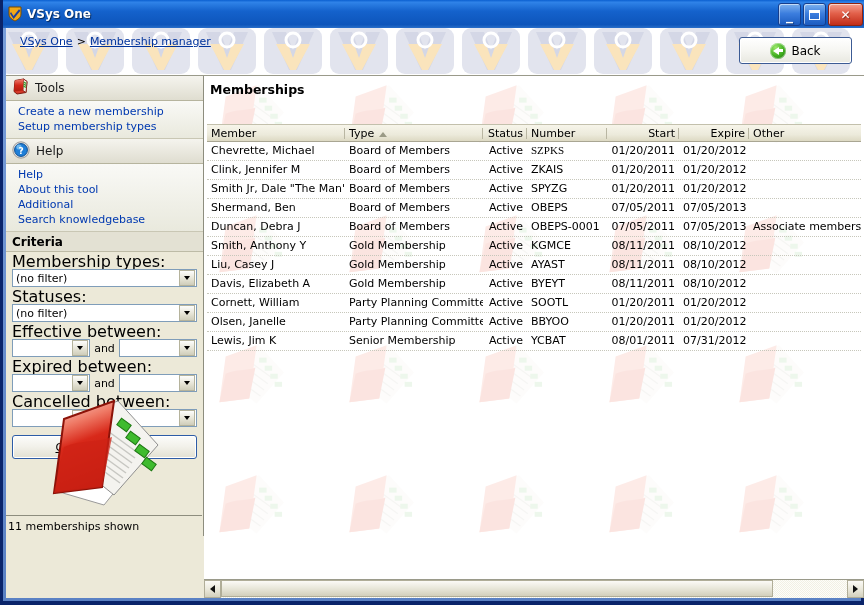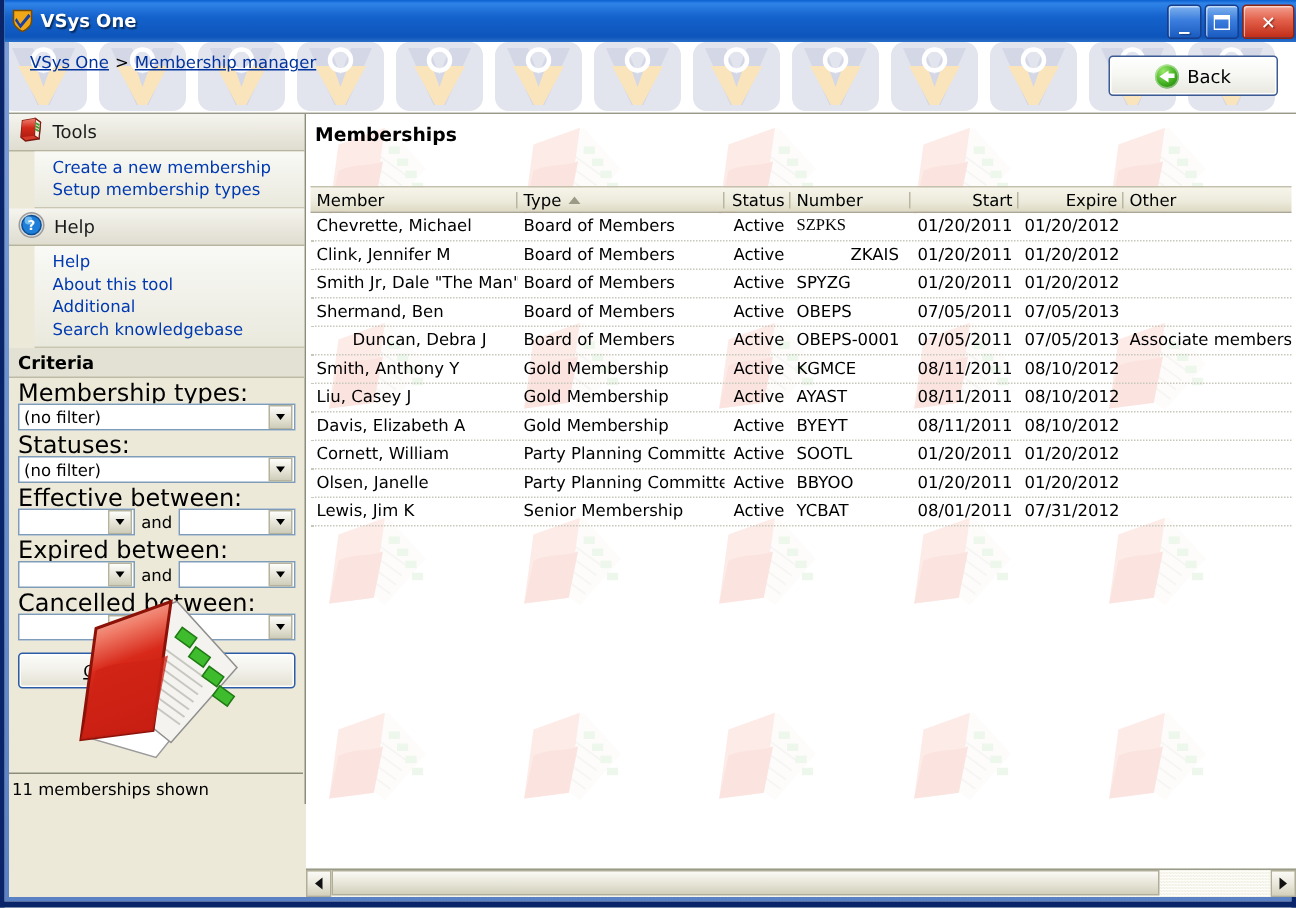--- a/index.html
+++ b/index.html
@@ -98,21 +98,20 @@
     height:24px;display:flex;align-items:center;gap:6px;padding-left:6px;
     background:linear-gradient(180deg,#f5f4ee,#dfddd0);
     border-bottom:1px solid #b6b49e;
     font-size:12px;color:#1a1a1a;
   }
   .sec-head .ttl{font-size:12px;}
   .sec-body{
     background:linear-gradient(180deg,#f9f9f6,#e9e9dd);
     padding:3px 0 4px 12px;
     border-bottom:1px solid #c9c7b4;
-    margin-left:17px;
   }
   .sec-body a{
     display:block;color:#0039b0;text-decoration:none;font-size:11px;
     line-height:15px;cursor:pointer;
   }
   .crit-head{
     height:19px;display:flex;align-items:center;padding-left:6px;
     background:#e3e1d3;border-bottom:1px solid #bdbba6;
     font-weight:bold;font-size:12px;color:#000;
   }
@@ -516,21 +515,21 @@
             <div class="cell r" style="left: 276px; width: 44px;">Active</div>
             <div class="cell" style="left: 320px; width: 80px; font-family: Liberation Serif, serif;">SZPKS</div>
             <div class="cell r" style="left: 400px; width: 72px;">01/20/2011</div>
             <div class="cell r" style="left: 472px; width: 70px;">01/20/2012</div>
             <div class="cell" style="left: 542px; width: 112px;"></div>
           </div>
           <div class="grow">
             <div class="cell" style="left: 0px; width: 138px;">Clink, Jennifer M</div>
             <div class="cell" style="left: 138px; width: 138px;">Board of Members</div>
             <div class="cell r" style="left: 276px; width: 44px;">Active</div>
-            <div class="cell" style="left: 320px; width: 80px; margin-left: 36px;">ZKAIS</div>
+            <div class="cell" style="left: 320px; width: 80px;">ZKAIS</div>
             <div class="cell r" style="left: 400px; width: 72px;">01/20/2011</div>
             <div class="cell r" style="left: 472px; width: 70px;">01/20/2012</div>
             <div class="cell" style="left: 542px; width: 112px;"></div>
           </div>
           <div class="grow">
             <div class="cell" style="left: 0px; width: 138px;">Smith Jr, Dale "The Man"</div>
             <div class="cell" style="left: 138px; width: 138px;">Board of Members</div>
             <div class="cell r" style="left: 276px; width: 44px;">Active</div>
             <div class="cell" style="left: 320px; width: 80px;">SPYZG</div>
             <div class="cell r" style="left: 400px; width: 72px;">01/20/2011</div>
@@ -540,21 +539,21 @@
           <div class="grow">
             <div class="cell" style="left: 0px; width: 138px;">Shermand, Ben</div>
             <div class="cell" style="left: 138px; width: 138px;">Board of Members</div>
             <div class="cell r" style="left: 276px; width: 44px;">Active</div>
             <div class="cell" style="left: 320px; width: 80px;">OBEPS</div>
             <div class="cell r" style="left: 400px; width: 72px;">07/05/2011</div>
             <div class="cell r" style="left: 472px; width: 70px;">07/05/2013</div>
             <div class="cell" style="left: 542px; width: 112px;"></div>
           </div>
           <div class="grow">
-            <div class="cell" style="left: 0px; width: 138px; margin-left: 24px;">Duncan, Debra J</div>
+            <div class="cell" style="left: 0px; width: 138px;">Duncan, Debra J</div>
             <div class="cell" style="left: 138px; width: 138px;">Board of Members</div>
             <div class="cell r" style="left: 276px; width: 44px;">Active</div>
             <div class="cell" style="left: 320px; width: 80px;">OBEPS-0001</div>
             <div class="cell r" style="left: 400px; width: 72px;">07/05/2011</div>
             <div class="cell r" style="left: 472px; width: 70px;">07/05/2013</div>
             <div class="cell" style="left: 542px; width: 112px;">Associate membership</div>
           </div>
           <div class="grow">
             <div class="cell" style="left: 0px; width: 138px;">Smith, Anthony Y</div>
             <div class="cell" style="left: 138px; width: 138px;">Gold Membership</div>

